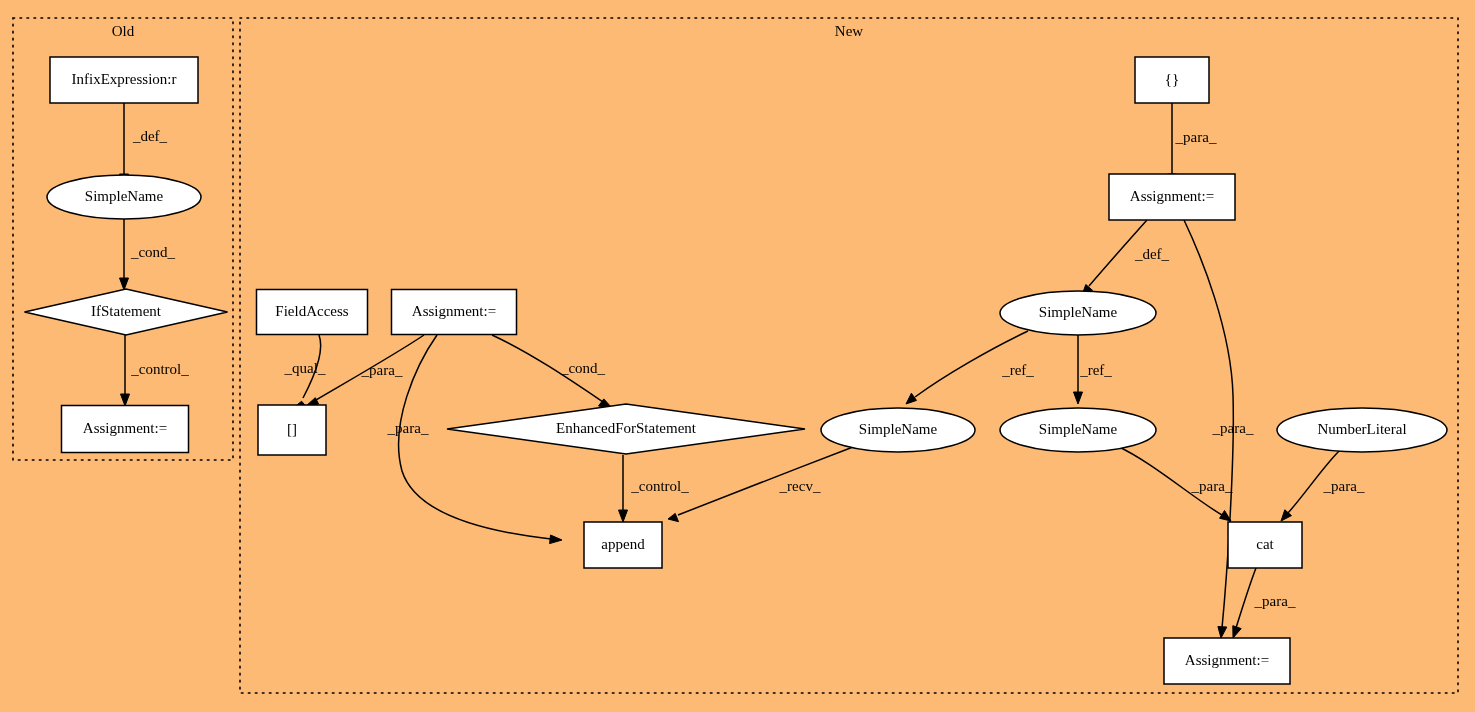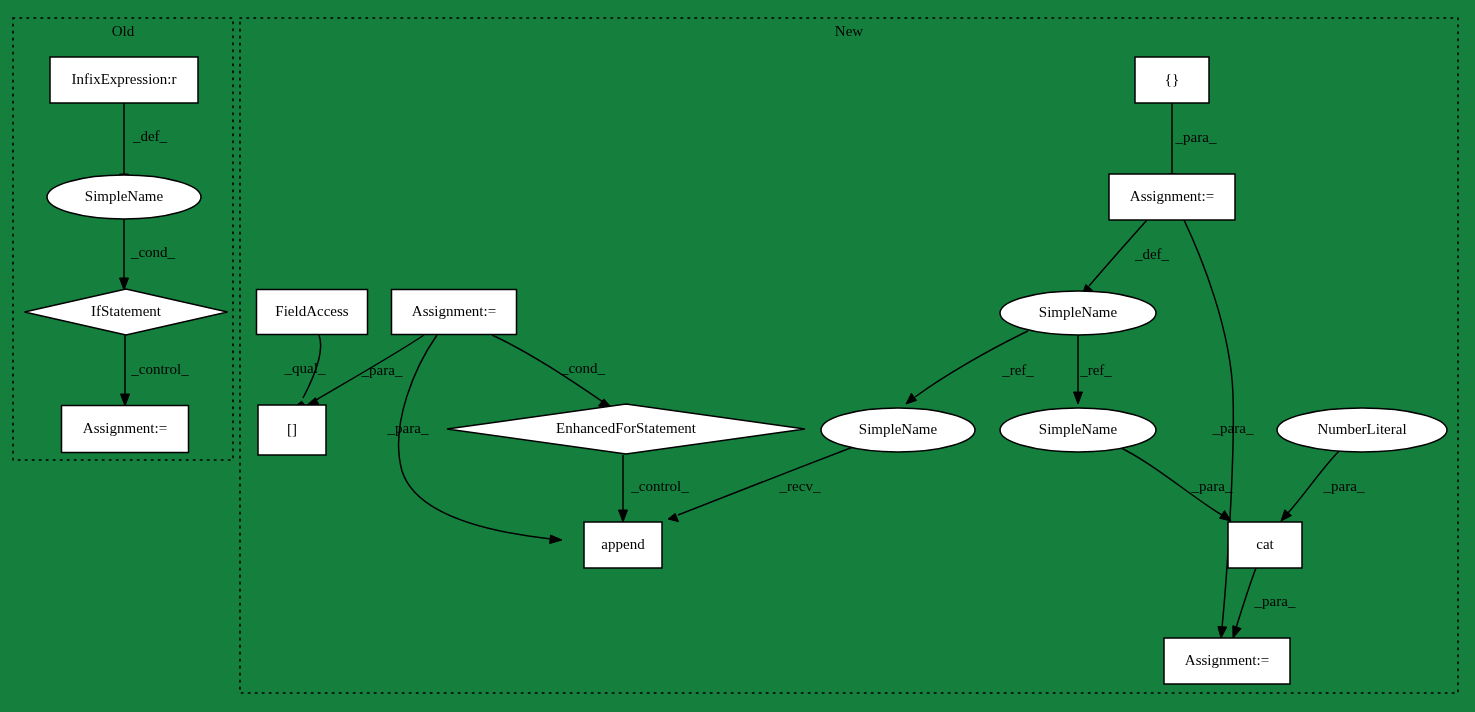--- a/index.html
+++ b/index.html
@@ -7,21 +7,21 @@
     padding: 0;
     background: #ffffff;
   }
   body {
     font-family: "Liberation Serif", "DejaVu Serif", serif;
   }
   #stage {
     position: relative;
     width: 1475px;
     height: 712px;
-    background: #15803d;
+    background: #fdba74;
     overflow: hidden;
   }
   #graph-svg {
     position: absolute;
     left: 0;
     top: 0;
     width: 1475px;
     height: 712px;
   }
   .cluster-box {

